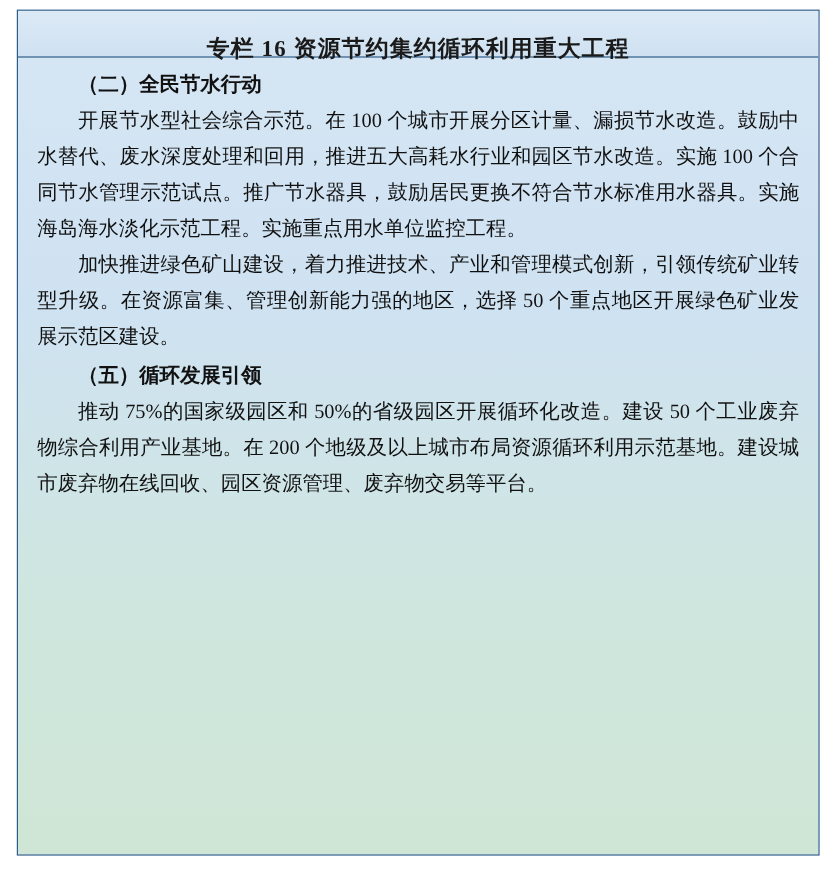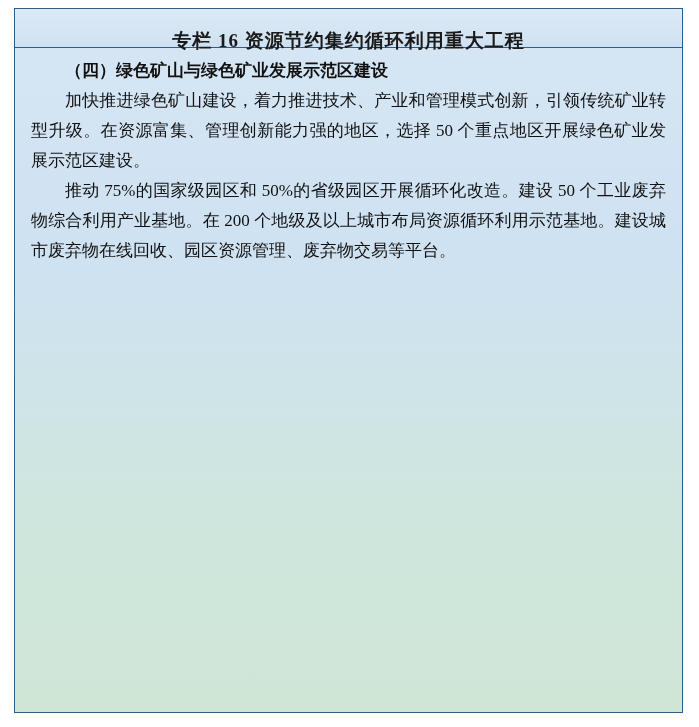--- a/index.html
+++ b/index.html
@@ -65,25 +65,29 @@
 
 <div class="box">
 
   <div class="title-bar">
     <div class="title-text">专栏 16   资源节约集约循环利用重大工程</div>
   </div>
 
   <div class="content">
 
 
+    <div class="section">
+      <p class="section-head">（二）全民节水行动</p>
+      <p class="para">开展节水型社会综合示范。在 100 个城市开展分区计量、漏损节水改造。鼓励中水替代、废水深度处理和回用，推进五大高耗水行业和园区节水改造。实施 100 个合同节水管理示范试点。推广节水器具，鼓励居民更换不符合节水标准用水器具。实施海岛海水淡化示范工程。实施重点用水单位监控工程。</p>
+    </div>
 
 
     <div class="section">
-      <p class="section-head">（四）绿色矿山与绿色矿业发展示范区建设</p>
       <p class="para">加快推进绿色矿山建设，着力推进技术、产业和管理模式创新，引领传统矿业转型升级。在资源富集、管理创新能力强的地区，选择 50 个重点地区开展绿色矿业发展示范区建设。</p>
     </div>
 
     <div class="section">
+      <p class="section-head">（五）循环发展引领</p>
       <p class="para">推动 75%的国家级园区和 50%的省级园区开展循环化改造。建设 50 个工业废弃物综合利用产业基地。在 200 个地级及以上城市布局资源循环利用示范基地。建设城市废弃物在线回收、园区资源管理、废弃物交易等平台。</p>
     </div>
 
   </div>
 </div>
 
 </body></html>

